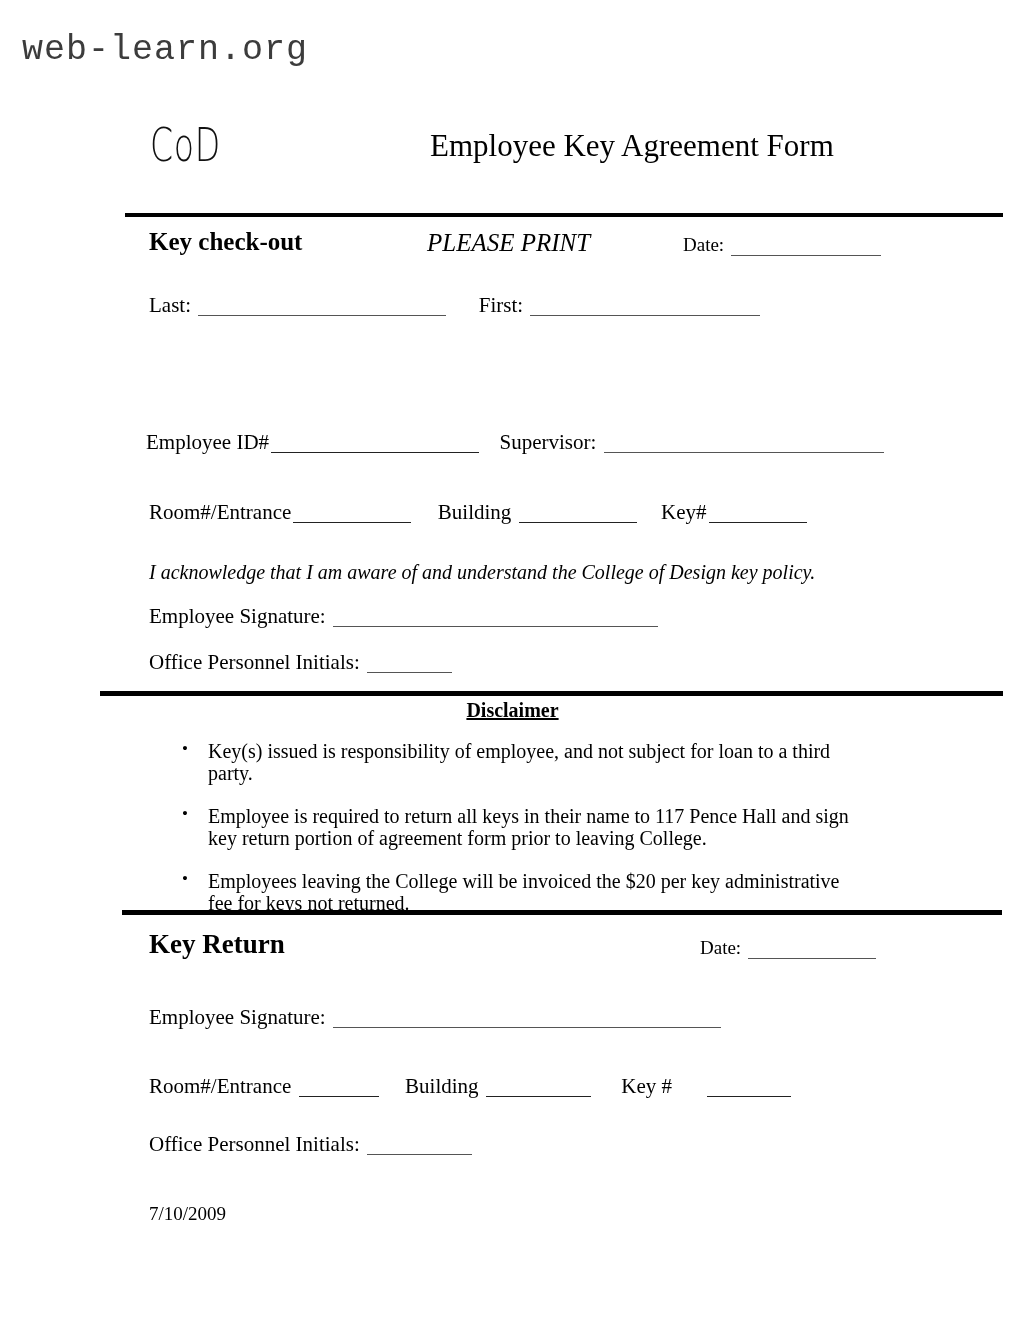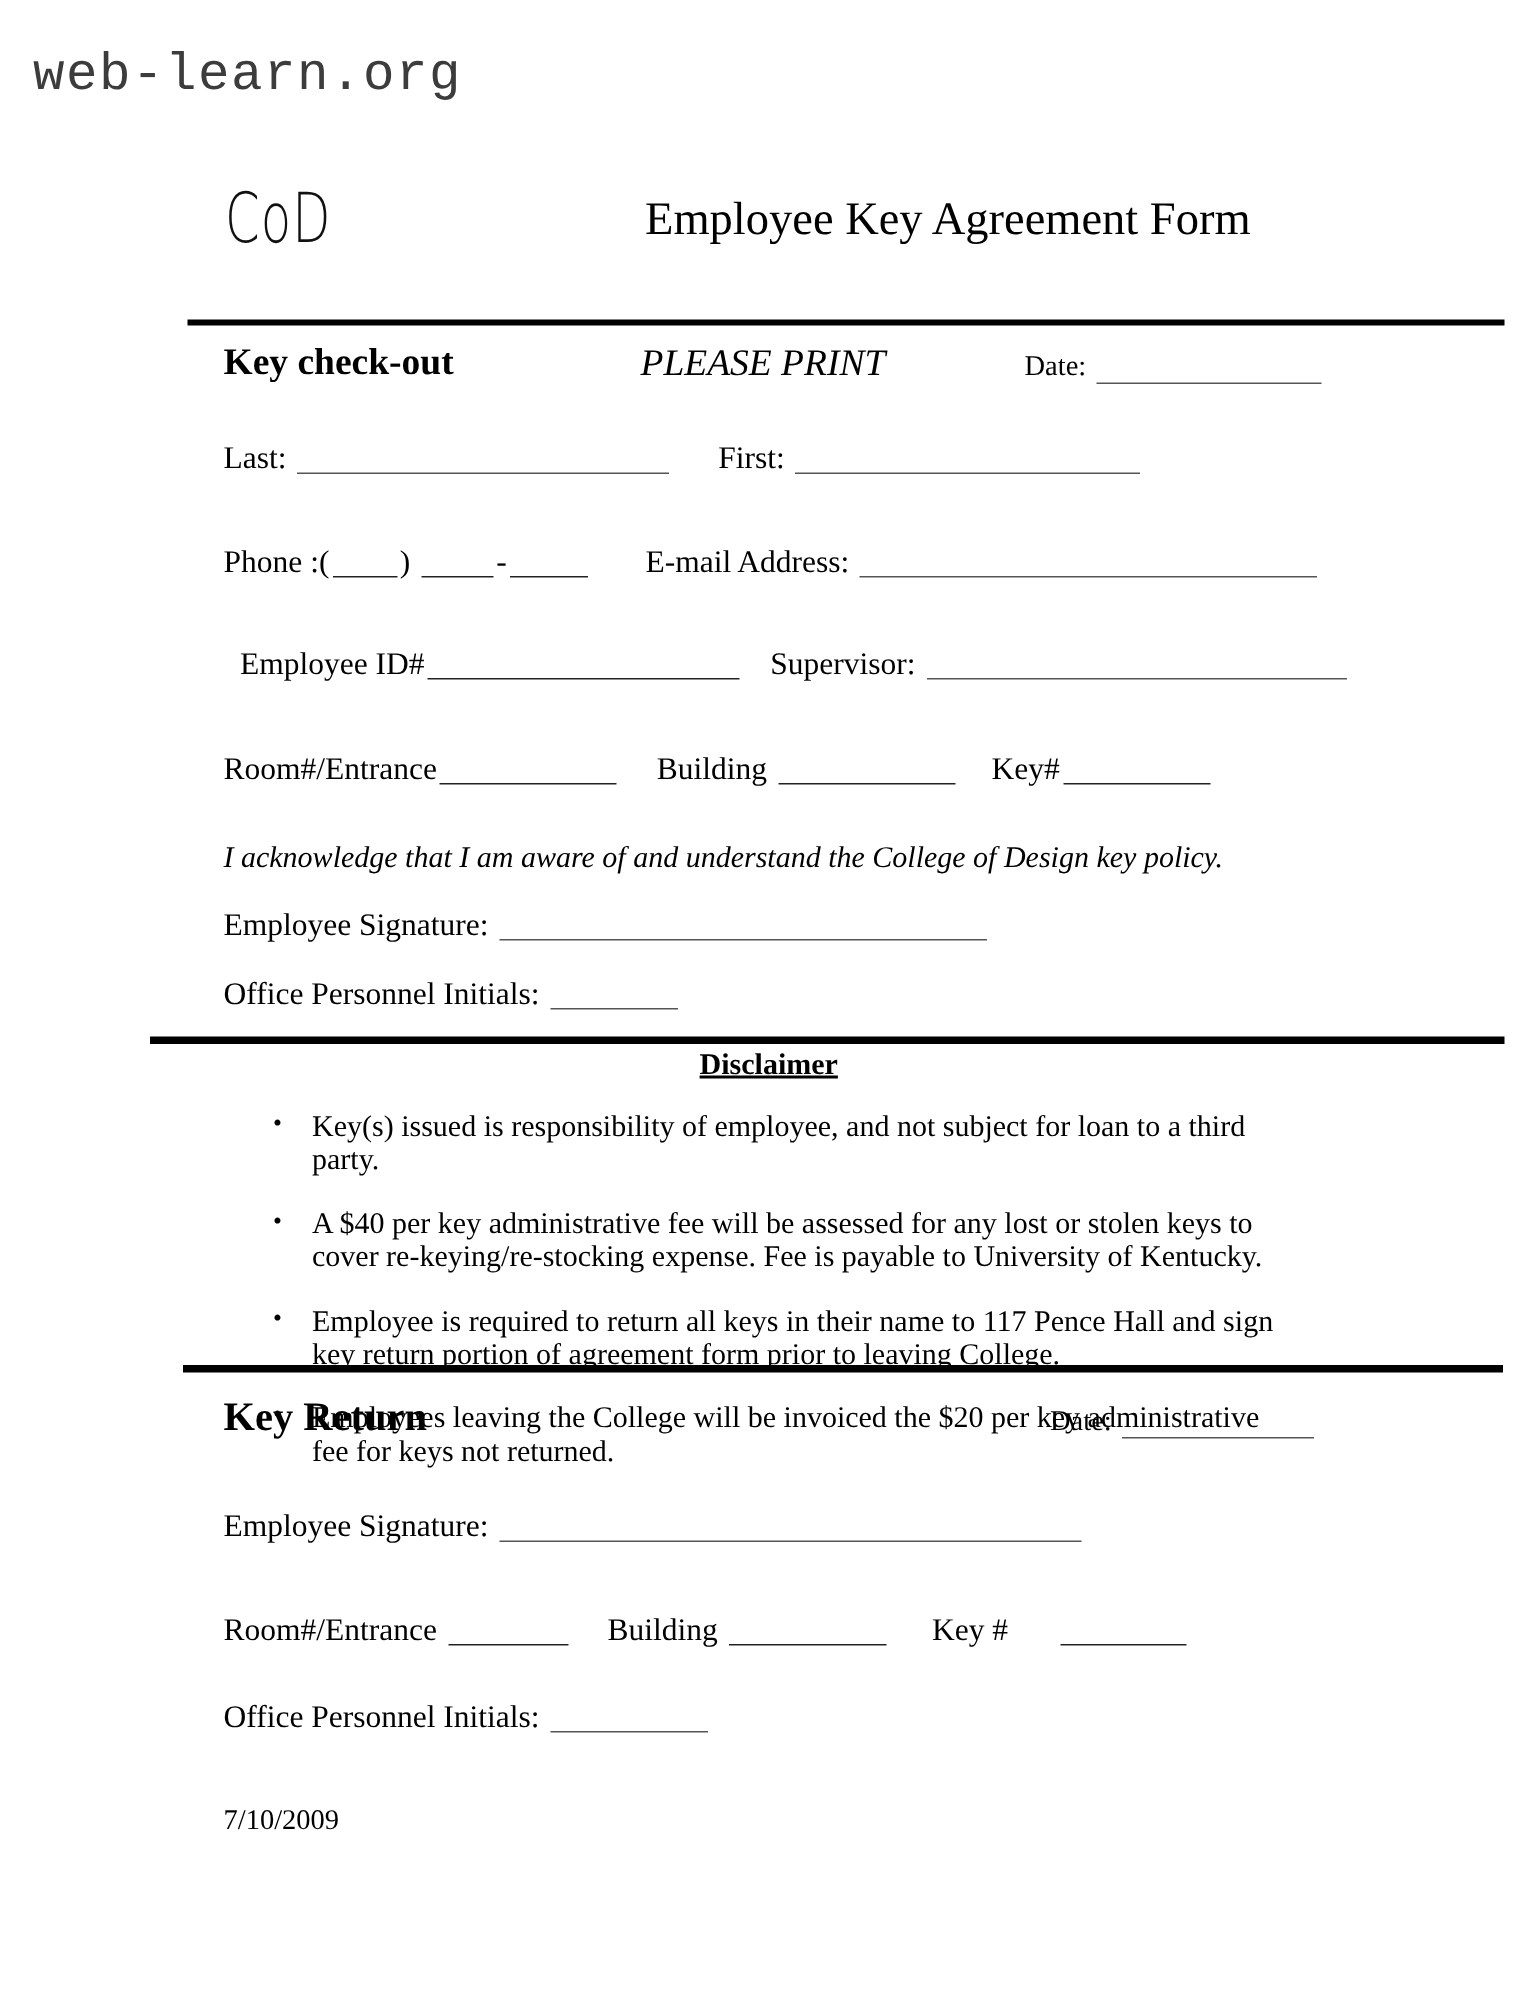--- a/index.html
+++ b/index.html
@@ -115,21 +115,21 @@
   }
   .blank-dark { border-bottom-color: #222; }
 
   
   #key-checkout-head { left: 149px; top: 228px; }
   #please-print      { left: 427px; top: 229px; }
   #date-checkout     { left: 683px; top: 234px; }
 
   #row-name        { left: 149px; top: 295px; }
   #row-phone       { left: 149px; top: 364px; }
-  #row-employeeid  { left: 160px; top: 432px; }
+  #row-employeeid  { left: 146px; top: 432px; }
   #row-roomkey     { left: 149px; top: 502px; }
   #row-ack         { left: 149px; top: 561px; }
   #row-sig1        { left: 149px; top: 606px; }
   #row-init1       { left: 149px; top: 652px; }
 
   
   .disclaimer-title {
     position: absolute;
     left: 0;
     top: 699px;
@@ -201,27 +201,20 @@
   </div>
 
   <div class="row" id="row-name">
     <span>Last:</span>
     <span class="blank" style="width:248px"></span>
     <span style="display:inline-block;width:20px"></span>
     <span>First:</span>
     <span class="blank" style="width:230px"></span>
   </div>
 
-  <div class="row" id="row-phone">
-    <span>Phone :(</span><span class="blank blank-dark" style="width:43px"></span><span>)</span>
-    <span class="blank blank-dark" style="width:48px"></span><span>-</span><span class="blank blank-dark" style="width:52px"></span>
-    <span style="display:inline-block;width:26px"></span>
-    <span>E-mail Address:</span>
-    <span class="blank" style="width:305px"></span>
-  </div>
 
   <div class="row" id="row-employeeid">
     <span>Employee ID#</span><span class="blank blank-dark" style="width:208px"></span>
     <span style="display:inline-block;width:8px"></span>
     <span>Supervisor:</span>
     <span class="blank" style="width:280px"></span>
   </div>
 
   <div class="row" id="row-roomkey">
     <span>Room#/Entrance</span><span class="blank blank-dark" style="width:118px"></span>
@@ -241,21 +234,20 @@
 
   <div class="row" id="row-init1">
     <span>Office Personnel Initials:</span>
     <span class="blank" style="width:85px"></span>
   </div>
 
   <div class="rule rule-disc-1"></div>
   <div class="disclaimer-title">Disclaimer</div>
   <ul class="bullets">
     <li>Key(s) issued is responsibility of employee, and not subject for loan to a third party.</li>
-    <li>A $40 per key administrative fee will be assessed for any lost or stolen keys to cover re-keying/re-stocking expense. Fee is payable to University of Kentucky.</li>
     <li>Employee is required to return all keys in their name to 117 Pence Hall and sign key return portion of agreement form prior to leaving College.</li>
     <li>Employees leaving the College will be invoiced the $20 per key administrative fee for keys not returned.</li>
   </ul>
   <div class="rule rule-disc-2"></div>
 
   <div class="sec-head" id="key-return-head">Key Return</div>
   <div class="date-lbl" id="date-return">
     <span>Date:</span>
     <span class="blank" style="width:128px"></span>
   </div>

